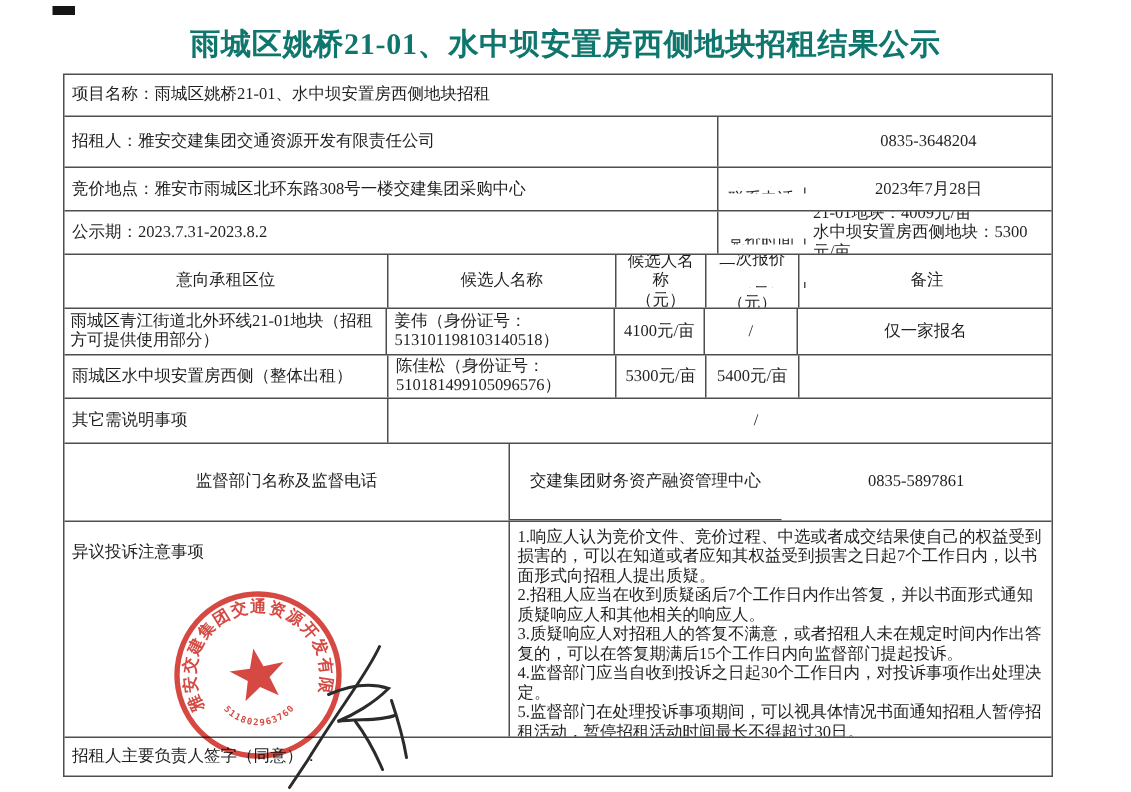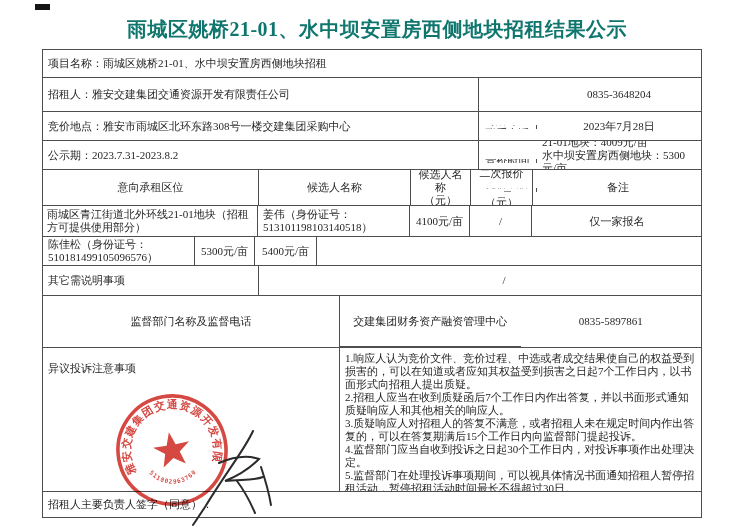--- a/index.html
+++ b/index.html
@@ -132,20 +132,21 @@
 
   <div class="row h-bid1">
     <div class="cell c-left w-loc">雨城区青江街道北外环线21-01地块（招租方可提供使用部分）</div>
     <div class="cell c-left w-cand">姜伟（身份证号：513101198103140518）</div>
     <div class="cell c-center w-bidc">4100元/亩</div>
     <div class="cell c-center w-bidd">/</div>
     <div class="cell c-center w-remark">仅一家报名</div>
   </div>
 
   <div class="row h-bid2">
+    <div class="cell c-left w-loc">雨城区水中坝安置房西侧（整体出租）</div>
     <div class="cell c-left w-cand">陈佳松（身份证号：510181499105096576）</div>
     <div class="cell c-center w-bidc">5300元/亩</div>
     <div class="cell c-center w-bidd">5400元/亩</div>
     <div class="cell c-center w-remark"></div>
   </div>
 
   <div class="row h-other">
     <div class="cell c-left w-loc">其它需说明事项</div>
     <div class="cell c-center grow">/</div>
   </div>

